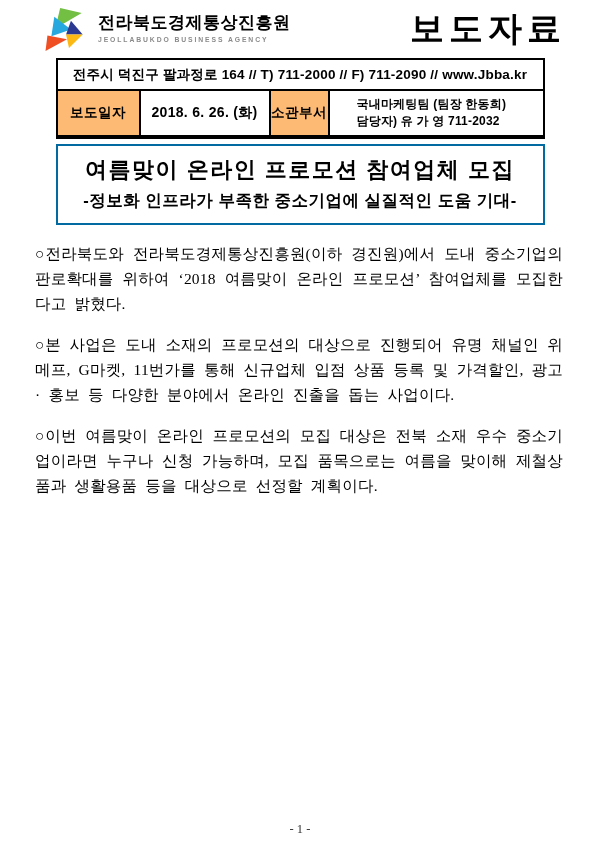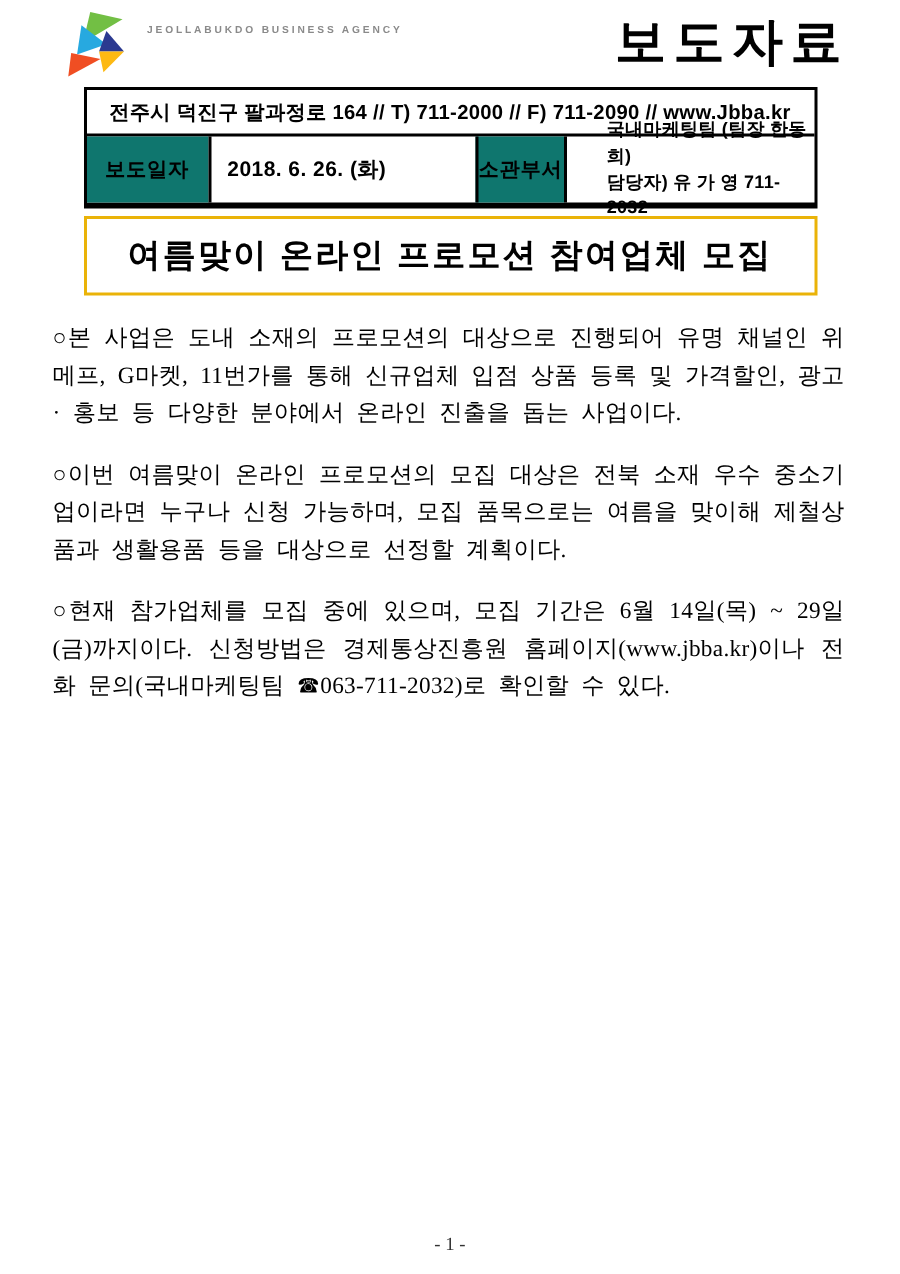--- a/index.html
+++ b/index.html
@@ -66,41 +66,41 @@
   .info-row { display: flex; height: 44px; }
   .cell {
     display: flex;
     flex-direction: column;
     justify-content: center;
     align-items: center;
     font-weight: 700;
   }
   .cell + .cell { border-left: 2px solid #000; }
   .cell.label {
-    background: #0f766e;
+    background: #fdba74;
     font-size: 13.5px;
     letter-spacing: 0.5px;
   }
   .cell-date { flex: 0 0 130px; font-size: 14px; letter-spacing: 0.3px; }
   .cell-rel  { flex: 0 0 81px; }
-  .cell-dept-label { flex: 0 0 59px; margin-left: 48px; }
+  .cell-dept-label { flex: 0 0 59px; }
   .cell-dept {
     flex: 1 1 auto;
     align-items: flex-start;
     padding-left: 27px;
     font-size: 12px;
     line-height: 1.45;
     letter-spacing: 0.2px;
   }
 
   
   .title-box {
     width: 489px;
     margin: 5px auto 0;
-    border: 2px solid #eab308;
+    border: 2px solid #0369a1;
     text-align: center;
     padding: 11px 4px 12px;
   }
   .doc-title {
     font-size: 22px;
     font-weight: 900;
     letter-spacing: 1.5px;
     line-height: 1.2;
   }
   .doc-subtitle {
@@ -143,20 +143,21 @@
   <div class="header">
     <div class="brand">
       <svg class="logo-mark" viewBox="0 0 48 46" xmlns="http://www.w3.org/2000/svg">
         <polygon points="16,0 38,5 11,21" fill="#72bf44"></polygon>
         <polygon points="10,9 27,22 7,29" fill="#27a9e0"></polygon>
         <polygon points="27,13 39,27 22,27" fill="#2b3990"></polygon>
         <polygon points="22,27 39,27 25,41" fill="#fdb913"></polygon>
         <polygon points="3,28 23,32 1,44" fill="#f04e23"></polygon>
       </svg>
       <div class="brand-text">
+        <div class="org-name">전라북도경제통상진흥원</div>
         <div class="org-name-en">JEOLLABUKDO BUSINESS AGENCY</div>
       </div>
     </div>
     <div class="doc-type">보도자료</div>
   </div>
 
   <div class="info-box">
     <div class="addr-row">전주시 덕진구 팔과정로 164 // T) 711-2000 // F) 711-2090 //  www.Jbba.kr</div>
     <div class="info-row">
       <div class="cell label cell-rel">보도일자</div>
@@ -164,23 +165,24 @@
       <div class="cell label cell-dept-label">소관부서</div>
       <div class="cell cell-dept">
         <div>국내마케팅팀 (팀장 한동희)</div>
         <div>담당자) 유 가 영  711-2032</div>
       </div>
     </div>
   </div>
 
   <div class="title-box">
     <div class="doc-title">여름맞이 온라인 프로모션 참여업체 모집</div>
+    <div class="doc-subtitle">-정보화 인프라가 부족한 중소기업에 실질적인 도움 기대-</div>
   </div>
 
   <div class="body-text">
+    <p>○전라북도와 전라북도경제통상진흥원(이하 경진원)에서 도내 중소기업의 판로확대를 위하여 ‘2018 여름맞이 온라인 프로모션’ 참여업체를 모집한다고 밝혔다.</p>
     <p>○본 사업은 도내 소재의 프로모션의 대상으로 진행되어 유명 채널인 위메프, G마켓, 11번가를 통해 신규업체 입점 상품 등록 및 가격할인, 광고 · 홍보 등 다양한 분야에서 온라인 진출을 돕는 사업이다.</p>
     <p>○이번 여름맞이 온라인 프로모션의 모집 대상은 전북 소재 우수 중소기업이라면 누구나 신청 가능하며, 모집 품목으로는 여름을 맞이해 제철상품과 생활용품 등을 대상으로 선정할 계획이다.</p>
-    <p>○현재 참가업체를 모집 중에 있으며, 모집 기간은 6월 14일(목) ~ 29일(금)까지이다. 신청방법은 경제통상진흥원 홈페이지(www.jbba.kr)이나 전화 문의(국내마케팅팀 ☎063-711-2032)로 확인할 수 있다.</p>
   </div>
 
   <div class="footer">- 1 -</div>
 
 </div>
 
 </body></html>

